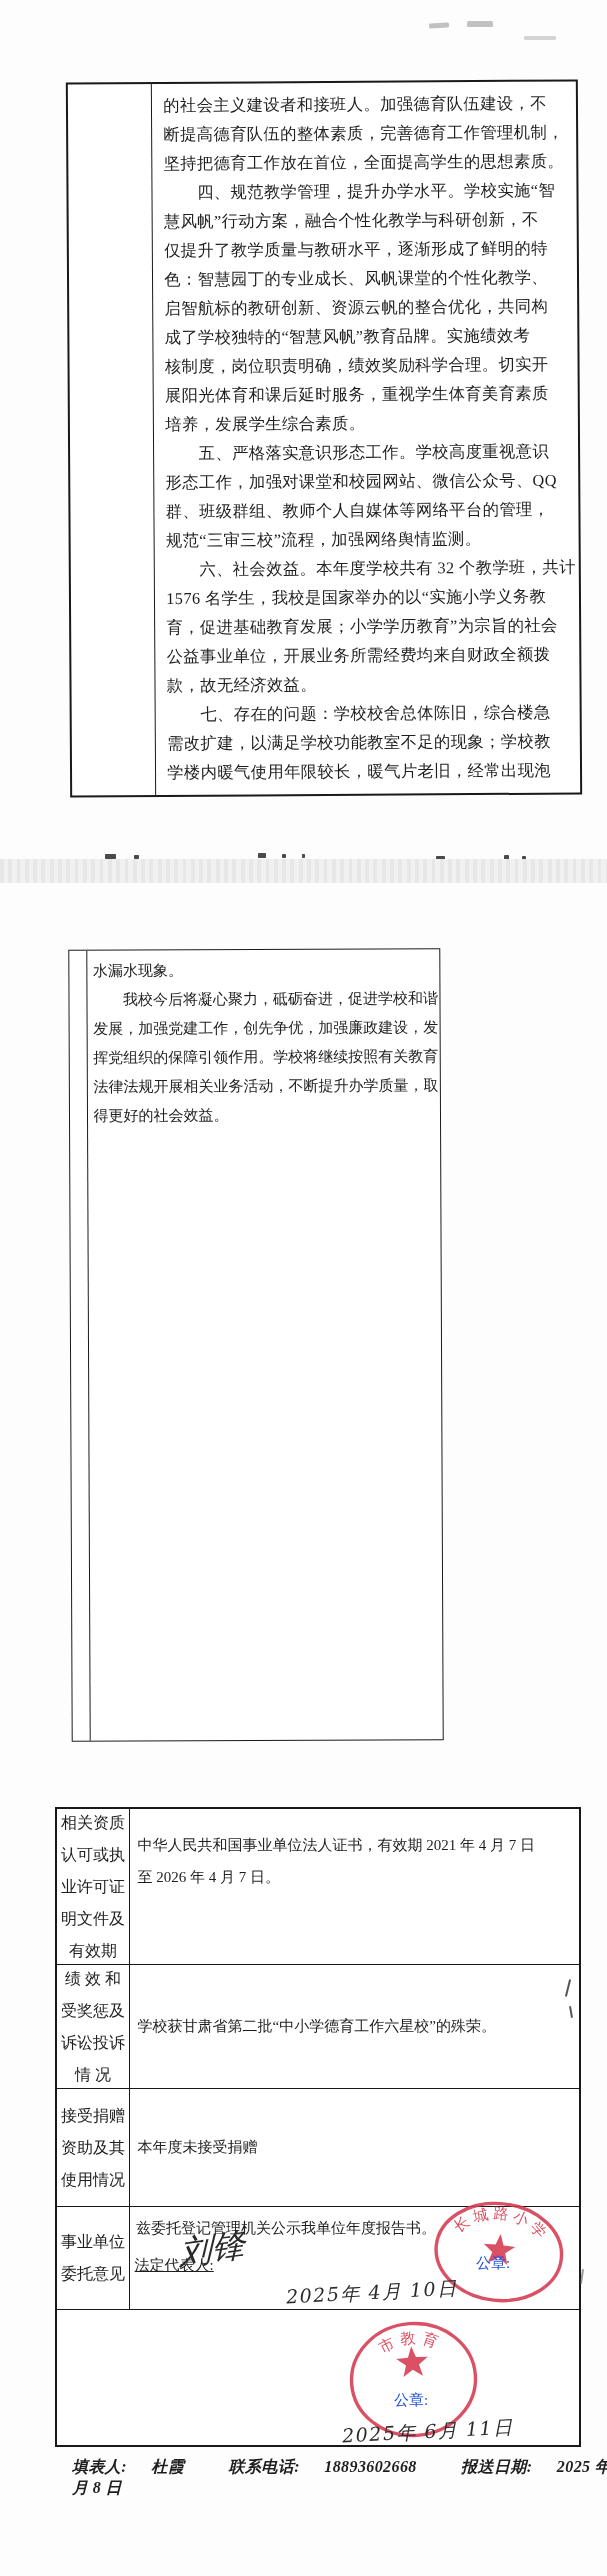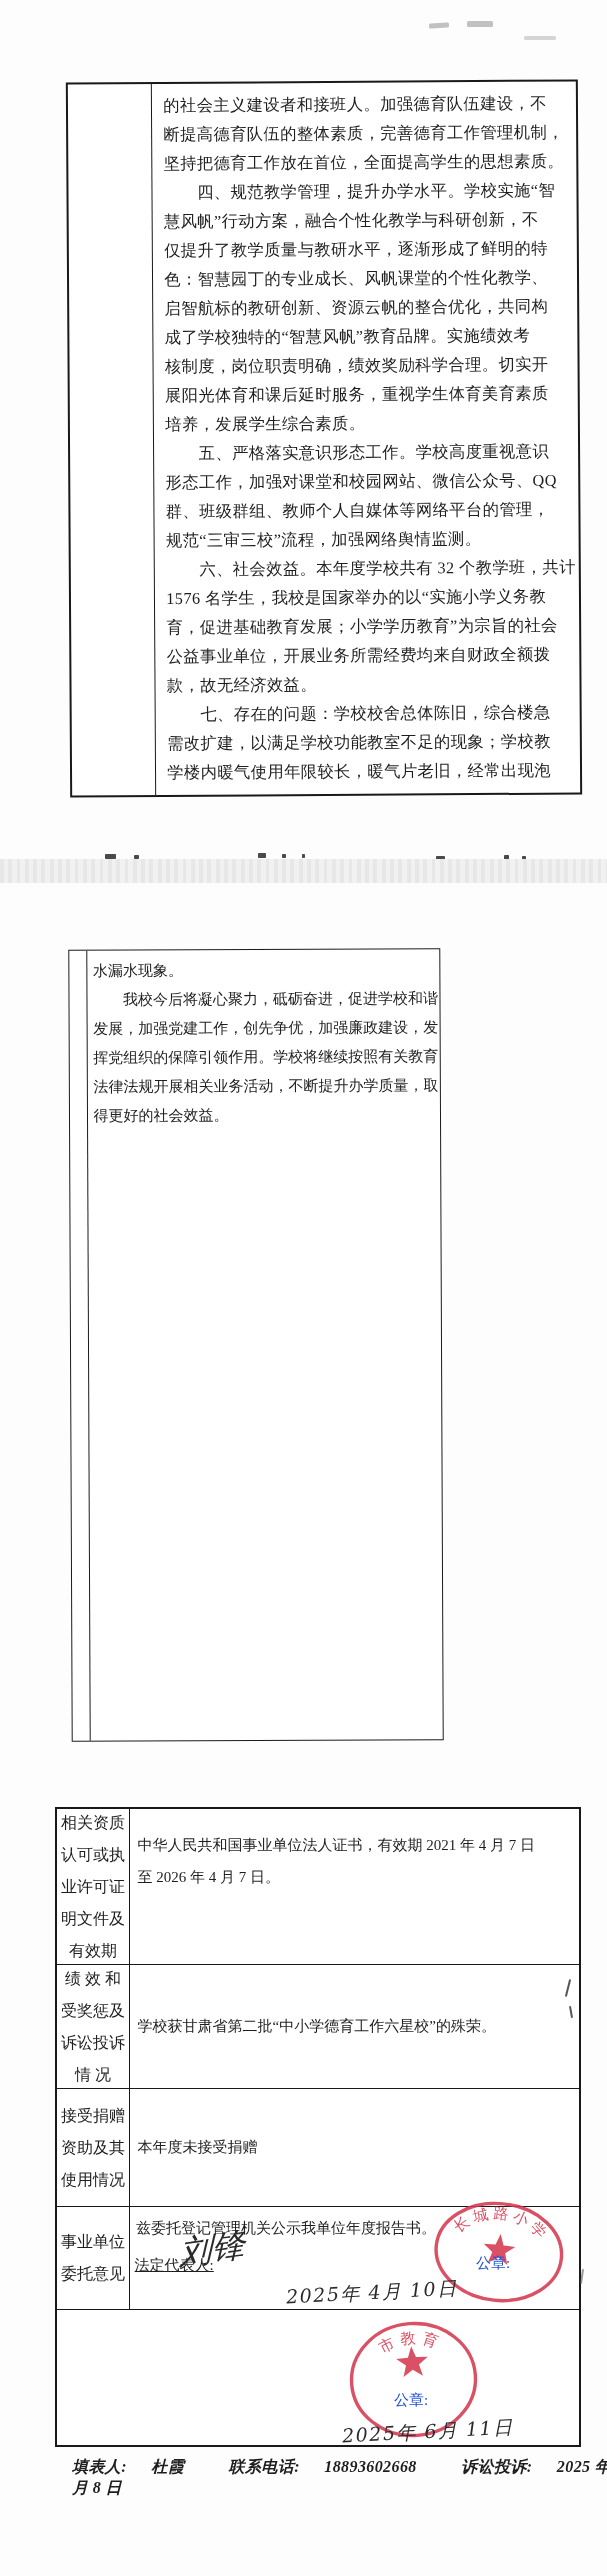--- a/index.html
+++ b/index.html
@@ -171,17 +171,17 @@
 
   </section>
 
   <div class="edge" style="left:567px;top:1979px;width:2.3px;height:18px;transform:rotate(14deg);"></div>
   <div class="edge" style="left:570px;top:2006px;width:2.3px;height:12px;transform:rotate(-10deg);"></div>
   <div class="edge" style="left:581px;top:2269px;width:2.3px;height:15px;transform:rotate(8deg);opacity:.6;"></div>
 
   <div class="footer">
     <span><span>填表人:</span> <span>杜霞</span></span>
     <span><span>联系电话:</span> <span>18893602668</span></span>
-    <span><span>诉讼投诉:</span> <span>2025 年 4 月 8 日</span></span>
+    <span><span>报送日期:</span> <span>2025 年 4 月 8 日</span></span>
   </div>
 
 </div>
 
 
 </body></html>

